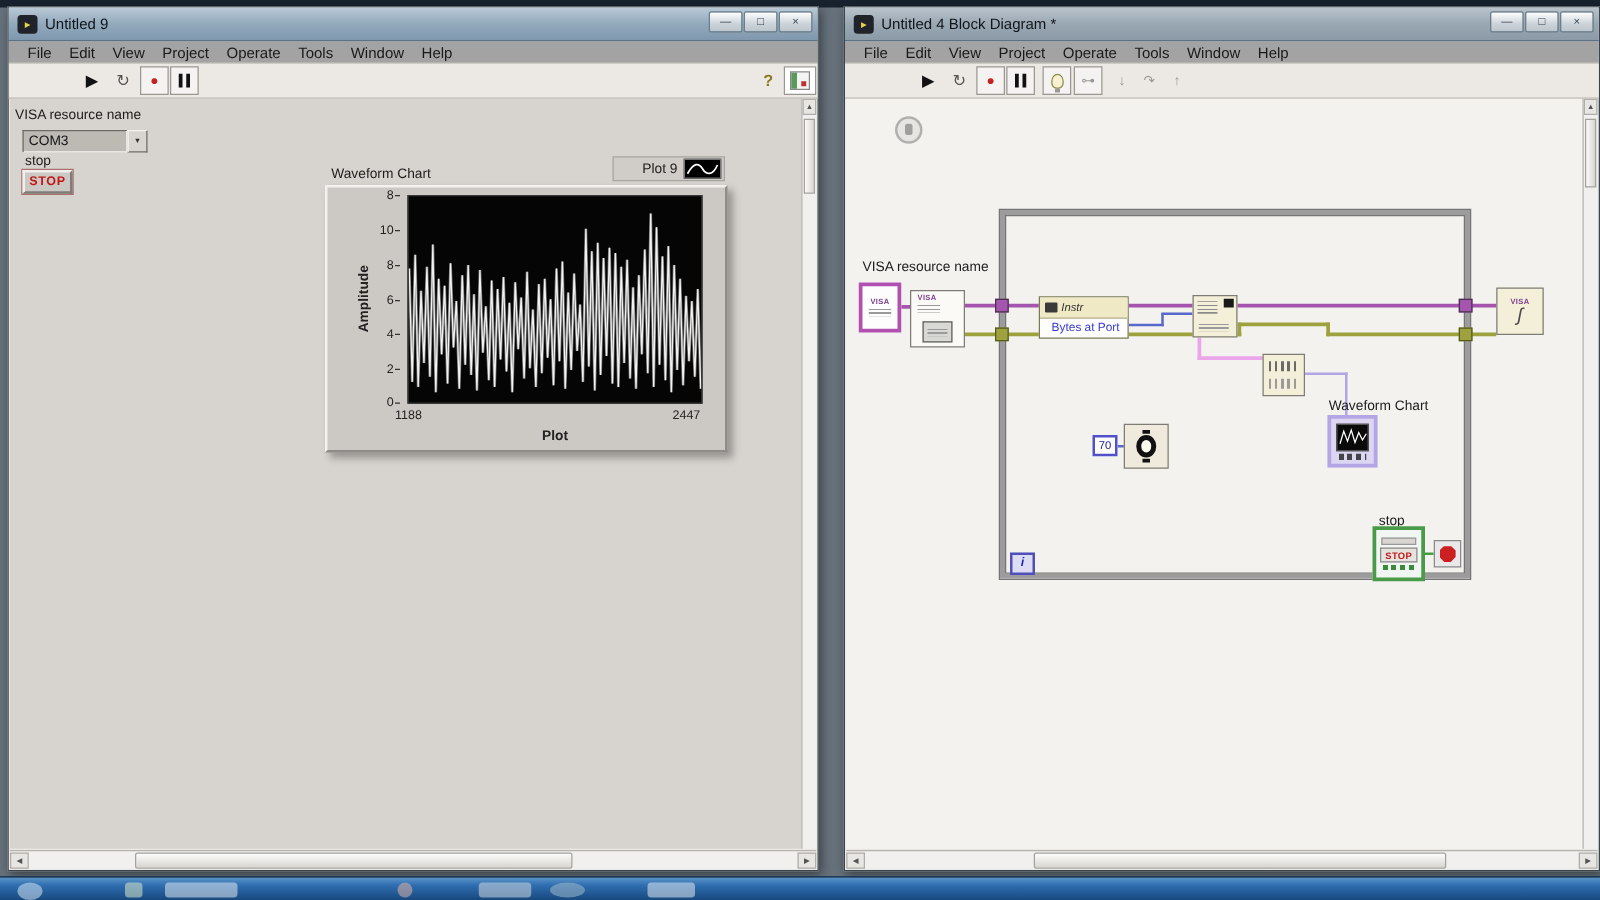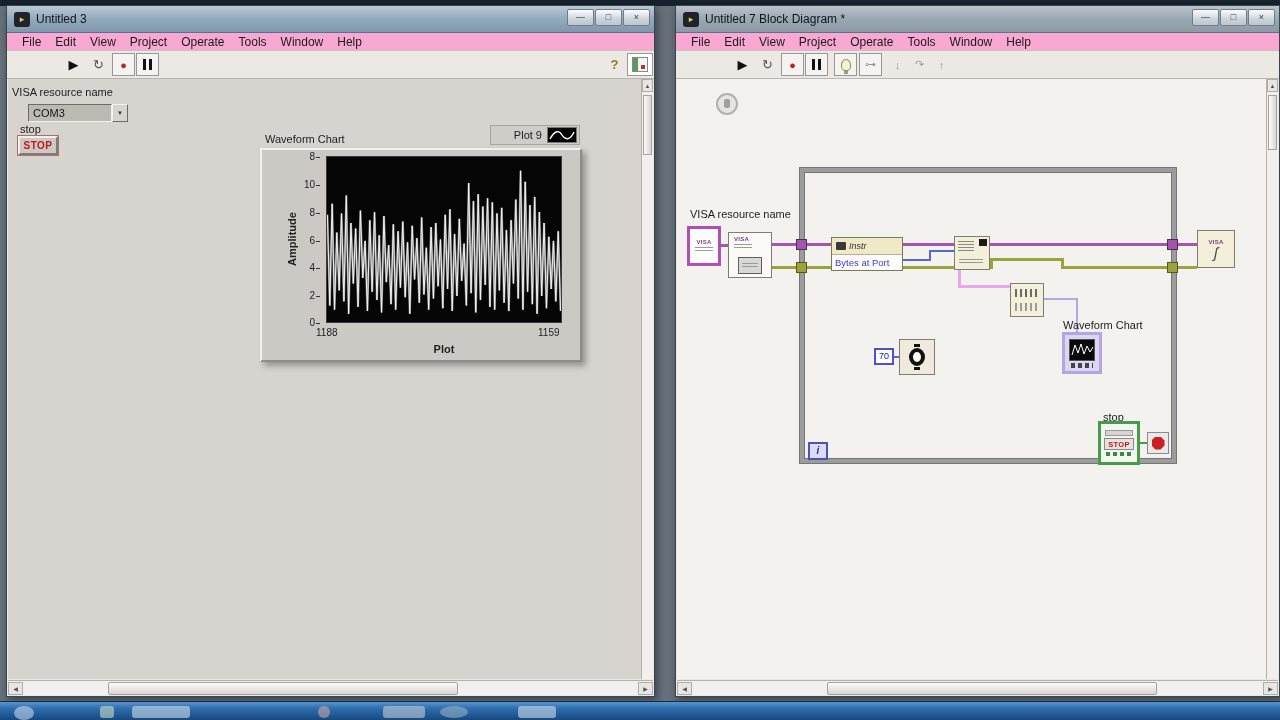--- a/index.html
+++ b/index.html
@@ -16,21 +16,21 @@
   .titlebar { position:relative; height:27px; display:flex; align-items:center; padding-left:7px;
               background:linear-gradient(180deg,#bac9d6 0%,#93aabd 50%,#7f98ae 100%);
               border-bottom:1px solid #5d7285; }
   .titlebar.inactive { background:linear-gradient(180deg,#b9c3cc 0%,#9aa8b3 50%,#8b9aa6 100%); }
   .lv-icon { width:16px; height:15px; background:#20242a; border-radius:3px; margin-right:6px;
              display:flex; align-items:center; justify-content:center; color:#e8d44c; font-size:9px; line-height:1; }
   .win-title { font-size:12px; color:#10151a; white-space:nowrap; }
   .win-btns { position:absolute; top:3px; right:4px; display:flex; gap:1px; }
   .win-btn { width:27px; height:17px; font-size:9px; line-height:15px; text-align:center; color:#31404d;
              background:linear-gradient(180deg,#fdfefe,#ccd4da 60%,#bcc6cd); border:1px solid #6d7d8a; border-radius:2px; }
-  .menubar { height:18px; background:#f9a8d4; border-bottom:1px solid #c6c3be; display:flex; align-items:center; padding-left:8px; }
+  .menubar { height:18px; background:#a3a3a3; border-bottom:1px solid #c6c3be; display:flex; align-items:center; padding-left:8px; }
   .menu-item { font-size:12px; color:#1a1a1a; padding:0 7px; }
   .toolbar { position:relative; height:28px; background:#ece9e5; border-bottom:1px solid #b8b5b0; }
   .tbtn { position:absolute; top:2px; width:23px; height:23px; display:flex; align-items:center; justify-content:center;
           font-size:13px; color:#111; }
   .tbtn.boxed { border:1px solid #9a9792; background:#f4f3f1; }
   .pause-bars span { display:inline-block; width:3px; height:11px; background:#111; margin:0 1.5px; }
   .bulb { width:10px; height:12px; border:1.5px solid #8a8a4a; border-radius:50% 50% 40% 40%; background:#f6f2d0; position:relative; }
   .bulb::after { content:""; position:absolute; left:2px; bottom:-4px; width:4px; height:3px; background:#999; }
   .gray-glyph { color:#9a9792; font-size:11px; }
 
@@ -40,21 +40,21 @@
               font-size:6px; color:#555; text-align:center; line-height:12px; }
   .hs-thumb { position:absolute; top:1px; height:13px; background:linear-gradient(180deg,#fcfcfb,#d8d5d1); border:1px solid #a5a29e; border-radius:2px; }
   .vscroll { position:absolute; width:12px; background:#f1f0ee; border-left:1px solid #b5b2ad; }
   .vs-arrow { position:absolute; left:0; width:11px; height:13px; background:#e8e6e2; border:1px solid #b0ada9;
               font-size:6px; color:#555; text-align:center; line-height:12px; }
   .vs-thumb { position:absolute; left:1px; width:9px; background:linear-gradient(90deg,#fcfcfb,#d8d5d1); border:1px solid #a5a29e; }
 
   
   .fp-content { position:absolute; left:1px; right:13px; top:73px; bottom:17px; background:#d7d4cf; overflow:hidden; }
   .fp-label { position:absolute; font-size:11px; color:#1c1c1c; }
-  .combo { position:absolute; left:20px; top:25px; width:100px; height:18px; display:flex; }
+  .combo { position:absolute; left:10px; top:25px; width:100px; height:18px; display:flex; }
   .combo-field { flex:1; background:#bdbab4; border:1px solid; border-color:#6f6b66 #f5f3f0 #f5f3f0 #6f6b66;
                  font-size:11px; color:#15151a; padding:2px 0 0 4px; overflow:hidden; }
   .combo-arrow { width:16px; background:#d8d5d0; border:1px solid; border-color:#f5f3f0 #6f6b66 #6f6b66 #f5f3f0;
                  font-size:6px; color:#333; text-align:center; line-height:16px; }
   .stop-btn { position:absolute; left:10px; top:57px; width:40px; height:19px; background:#ccc9c4;
               border:2px solid; border-color:#f0efec #807c77 #807c77 #f0efec; box-shadow:0 0 0 1px #aa7070;
               color:#c01818; font-weight:bold; font-size:10px; text-align:center; line-height:15px; letter-spacing:.5px; }
 
   .chart-title { position:absolute; left:257px; top:54px; font-size:11px; color:#1c1c1c; }
   .legend { position:absolute; left:482px; top:46px; width:90px; height:20px; background:#d0cdc9; border:1px solid #a8a5a0;
@@ -90,21 +90,21 @@
   .tunnel.err { border-color:#55591c; }
 
   .node { position:absolute; border:1px solid #7e7c74; }
   .visa-const { left:10px; top:147px; width:34px; height:40px; background:#fdfdfd; border:3px solid #b050b0;
                 display:flex; flex-direction:column; align-items:center; justify-content:center; gap:2px; }
   .visa-tiny { font-size:6px; font-weight:bold; color:#7a3a8a; letter-spacing:.3px; line-height:1; }
   .mini-lines { width:18px; height:6px; background:repeating-linear-gradient(180deg,#9a9a9a 0 1px,transparent 1px 3px); }
   .config-node { left:51px; top:153px; width:44px; height:46px; background:#fbfaf7; }
   .config-sub { position:absolute; left:9px; bottom:3px; width:24px; height:17px; background:#d8d8d4; border:1px solid #5e5e5a;
                 display:flex; align-items:center; justify-content:center; }
-  .prop-node { left:154px; top:158px; width:72px; height:34px; background:#fdfdfd; border:1px solid #7a7a55; }
+  .prop-node { left:154px; top:158px; width:72px; height:34px; background:#fdfdfd; border:1px solid #7a7a55;text-align:center; }
   .prop-row1 { height:17px; background:#efe9c6; border-bottom:1px solid #b8b092; display:flex; align-items:center; gap:3px; padding-left:4px; }
   .prop-ico { width:10px; height:8px; background:#3a3a3a; border-radius:1px; }
   .prop-hdr { font-size:9px; font-style:italic; color:#333; }
   .prop-item { height:16px; font-size:9.5px; color:#3b3bcc; padding:2px 0 0 3px; white-space:nowrap; }
   .visa-read { left:277px; top:157px; width:36px; height:34px; background:#f4efd8; }
   .corner-sq { position:absolute; right:2px; top:2px; width:8px; height:7px; background:#1a1a1a; }
   .glyph-bars { position:absolute; left:3px; top:4px; width:16px; height:10px;
                 background:repeating-linear-gradient(180deg,#8a8a8a 0 1px,transparent 1px 3px); }
   .conv-node { left:333px; top:204px; width:34px; height:34px; background:#f4efd8; }
   .conv-marks { position:absolute; left:4px; top:5px; width:24px; height:8px;
@@ -138,21 +138,21 @@
 </style>
 </head>
 <body>
 
 <div class="screen">
   <div class="desktop-top"></div>
 
   <div class="window" style="left:6px; top:5px; width:649px; height:692px;">
     <div class="titlebar">
       <span class="lv-icon">▸</span>
-      <span class="win-title">Untitled 3</span>
+      <span class="win-title">Untitled 9</span>
       <span class="win-btns">
         <span class="win-btn">—</span>
         <span class="win-btn">□</span>
         <span class="win-btn">×</span>
       </span>
     </div>
     <div class="menubar">
       <span class="menu-item">File</span>
       <span class="menu-item">Edit</span>
       <span class="menu-item">View</span>
@@ -206,40 +206,40 @@
         <span class="ytick" style="left:34px; top:112px;">4</span>
         <span class="ytick" style="left:34px; top:140px;">2</span>
         <span class="ytick" style="left:34px; top:167px;">0</span>
         <div class="plot">
           <svg width="234" height="165" viewBox="0 0 236 167">
             <polyline class="wave-echo" points="0.0,58.5 2.4,150.3 4.8,47.3 7.2,154.5 9.5,76.5 11.9,135.0 14.3,57.1 16.7,146.1 19.1,39.0 21.5,158.7 23.8,66.8 26.2,128.0 28.6,72.4 31.0,151.7 33.4,54.3 35.8,122.5 38.1,84.9 40.5,155.9 42.9,64.0 45.3,136.4 47.7,55.7 50.1,144.7 52.4,79.3 54.8,157.3 57.2,59.8 59.6,126.6 62.0,89.1 64.4,148.9 66.7,68.2 69.1,154.5 71.5,75.2 73.9,132.2 76.3,65.4 78.7,141.9 81.1,86.3 83.4,158.7 85.8,69.6 88.2,123.9 90.6,82.1 93.0,147.5 95.4,61.2 97.7,139.2 100.1,91.8 102.5,154.5 104.9,71.0 107.3,143.3 109.7,66.8 112.0,130.8 114.4,83.5 116.8,153.1 119.2,58.5 121.6,133.6 124.0,52.9 126.3,155.9 128.7,77.9 131.1,140.6 133.5,62.6 135.9,125.3 138.3,87.7 140.6,150.3 143.0,26.4 145.4,137.8 147.8,44.5 150.2,157.3 152.6,37.6 154.9,144.7 157.3,50.1 159.7,129.4 162.1,41.8 164.5,151.7 166.9,45.9 169.3,154.5 171.6,57.1 174.0,135.0 176.4,51.5 178.8,147.5 181.2,73.8 183.6,155.9 185.9,64.0 188.3,128.0 190.7,43.1 193.1,143.3 195.5,13.9 197.9,154.5 200.2,25.1 202.6,136.4 205.0,48.7 207.4,148.9 209.8,40.4 212.2,158.7 214.5,55.7 216.9,140.6 219.3,66.8 221.7,153.1 224.1,80.7 226.5,133.6 228.8,84.9 231.2,146.1 233.6,75.2 236.0,155.9" fill="none" stroke="rgba(205,205,205,0.55)" stroke-width="2.2"></polyline>
             <polyline class="wave-main" points="0.0,58.5 2.4,150.3 4.8,47.3 7.2,154.5 9.5,76.5 11.9,135.0 14.3,57.1 16.7,146.1 19.1,39.0 21.5,158.7 23.8,66.8 26.2,128.0 28.6,72.4 31.0,151.7 33.4,54.3 35.8,122.5 38.1,84.9 40.5,155.9 42.9,64.0 45.3,136.4 47.7,55.7 50.1,144.7 52.4,79.3 54.8,157.3 57.2,59.8 59.6,126.6 62.0,89.1 64.4,148.9 66.7,68.2 69.1,154.5 71.5,75.2 73.9,132.2 76.3,65.4 78.7,141.9 81.1,86.3 83.4,158.7 85.8,69.6 88.2,123.9 90.6,82.1 93.0,147.5 95.4,61.2 97.7,139.2 100.1,91.8 102.5,154.5 104.9,71.0 107.3,143.3 109.7,66.8 112.0,130.8 114.4,83.5 116.8,153.1 119.2,58.5 121.6,133.6 124.0,52.9 126.3,155.9 128.7,77.9 131.1,140.6 133.5,62.6 135.9,125.3 138.3,87.7 140.6,150.3 143.0,26.4 145.4,137.8 147.8,44.5 150.2,157.3 152.6,37.6 154.9,144.7 157.3,50.1 159.7,129.4 162.1,41.8 164.5,151.7 166.9,45.9 169.3,154.5 171.6,57.1 174.0,135.0 176.4,51.5 178.8,147.5 181.2,73.8 183.6,155.9 185.9,64.0 188.3,128.0 190.7,43.1 193.1,143.3 195.5,13.9 197.9,154.5 200.2,25.1 202.6,136.4 205.0,48.7 207.4,148.9 209.8,40.4 212.2,158.7 214.5,55.7 216.9,140.6 219.3,66.8 221.7,153.1 224.1,80.7 226.5,133.6 228.8,84.9 231.2,146.1 233.6,75.2 236.0,155.9" fill="none" stroke="#f2f2f2" stroke-width="1"></polyline>
           </svg>
         </div>
         <span class="xtick" style="left:54px;">1188</span>
-        <span class="xtick" style="left:276px;">1159</span>
+        <span class="xtick" style="left:276px;">2447</span>
         <div class="xlabel">Plot</div>
       </div>
     </div>
 
     <div class="vscroll" style="right:1px; top:73px; bottom:17px;">
       <span class="vs-arrow" style="top:0;">▲</span>
       <span class="vs-thumb" style="top:16px; height:60px;"></span>
     </div>
     <div class="hscroll">
       <span class="hs-arrow" style="left:0;">◀</span>
       <span class="hs-thumb" style="left:100px; width:350px;"></span>
       <span class="hs-arrow" style="right:0;">▶</span>
     </div>
   </div>
 
   <div class="window" style="left:675px; top:5px; width:605px; height:692px;">
     <div class="titlebar inactive">
       <span class="lv-icon">▸</span>
-      <span class="win-title">Untitled 7 Block Diagram *</span>
+      <span class="win-title">Untitled 4 Block Diagram *</span>
       <span class="win-btns">
         <span class="win-btn">—</span>
         <span class="win-btn">□</span>
         <span class="win-btn">×</span>
       </span>
     </div>
     <div class="menubar">
       <span class="menu-item">File</span>
       <span class="menu-item">Edit</span>
       <span class="menu-item">View</span>

